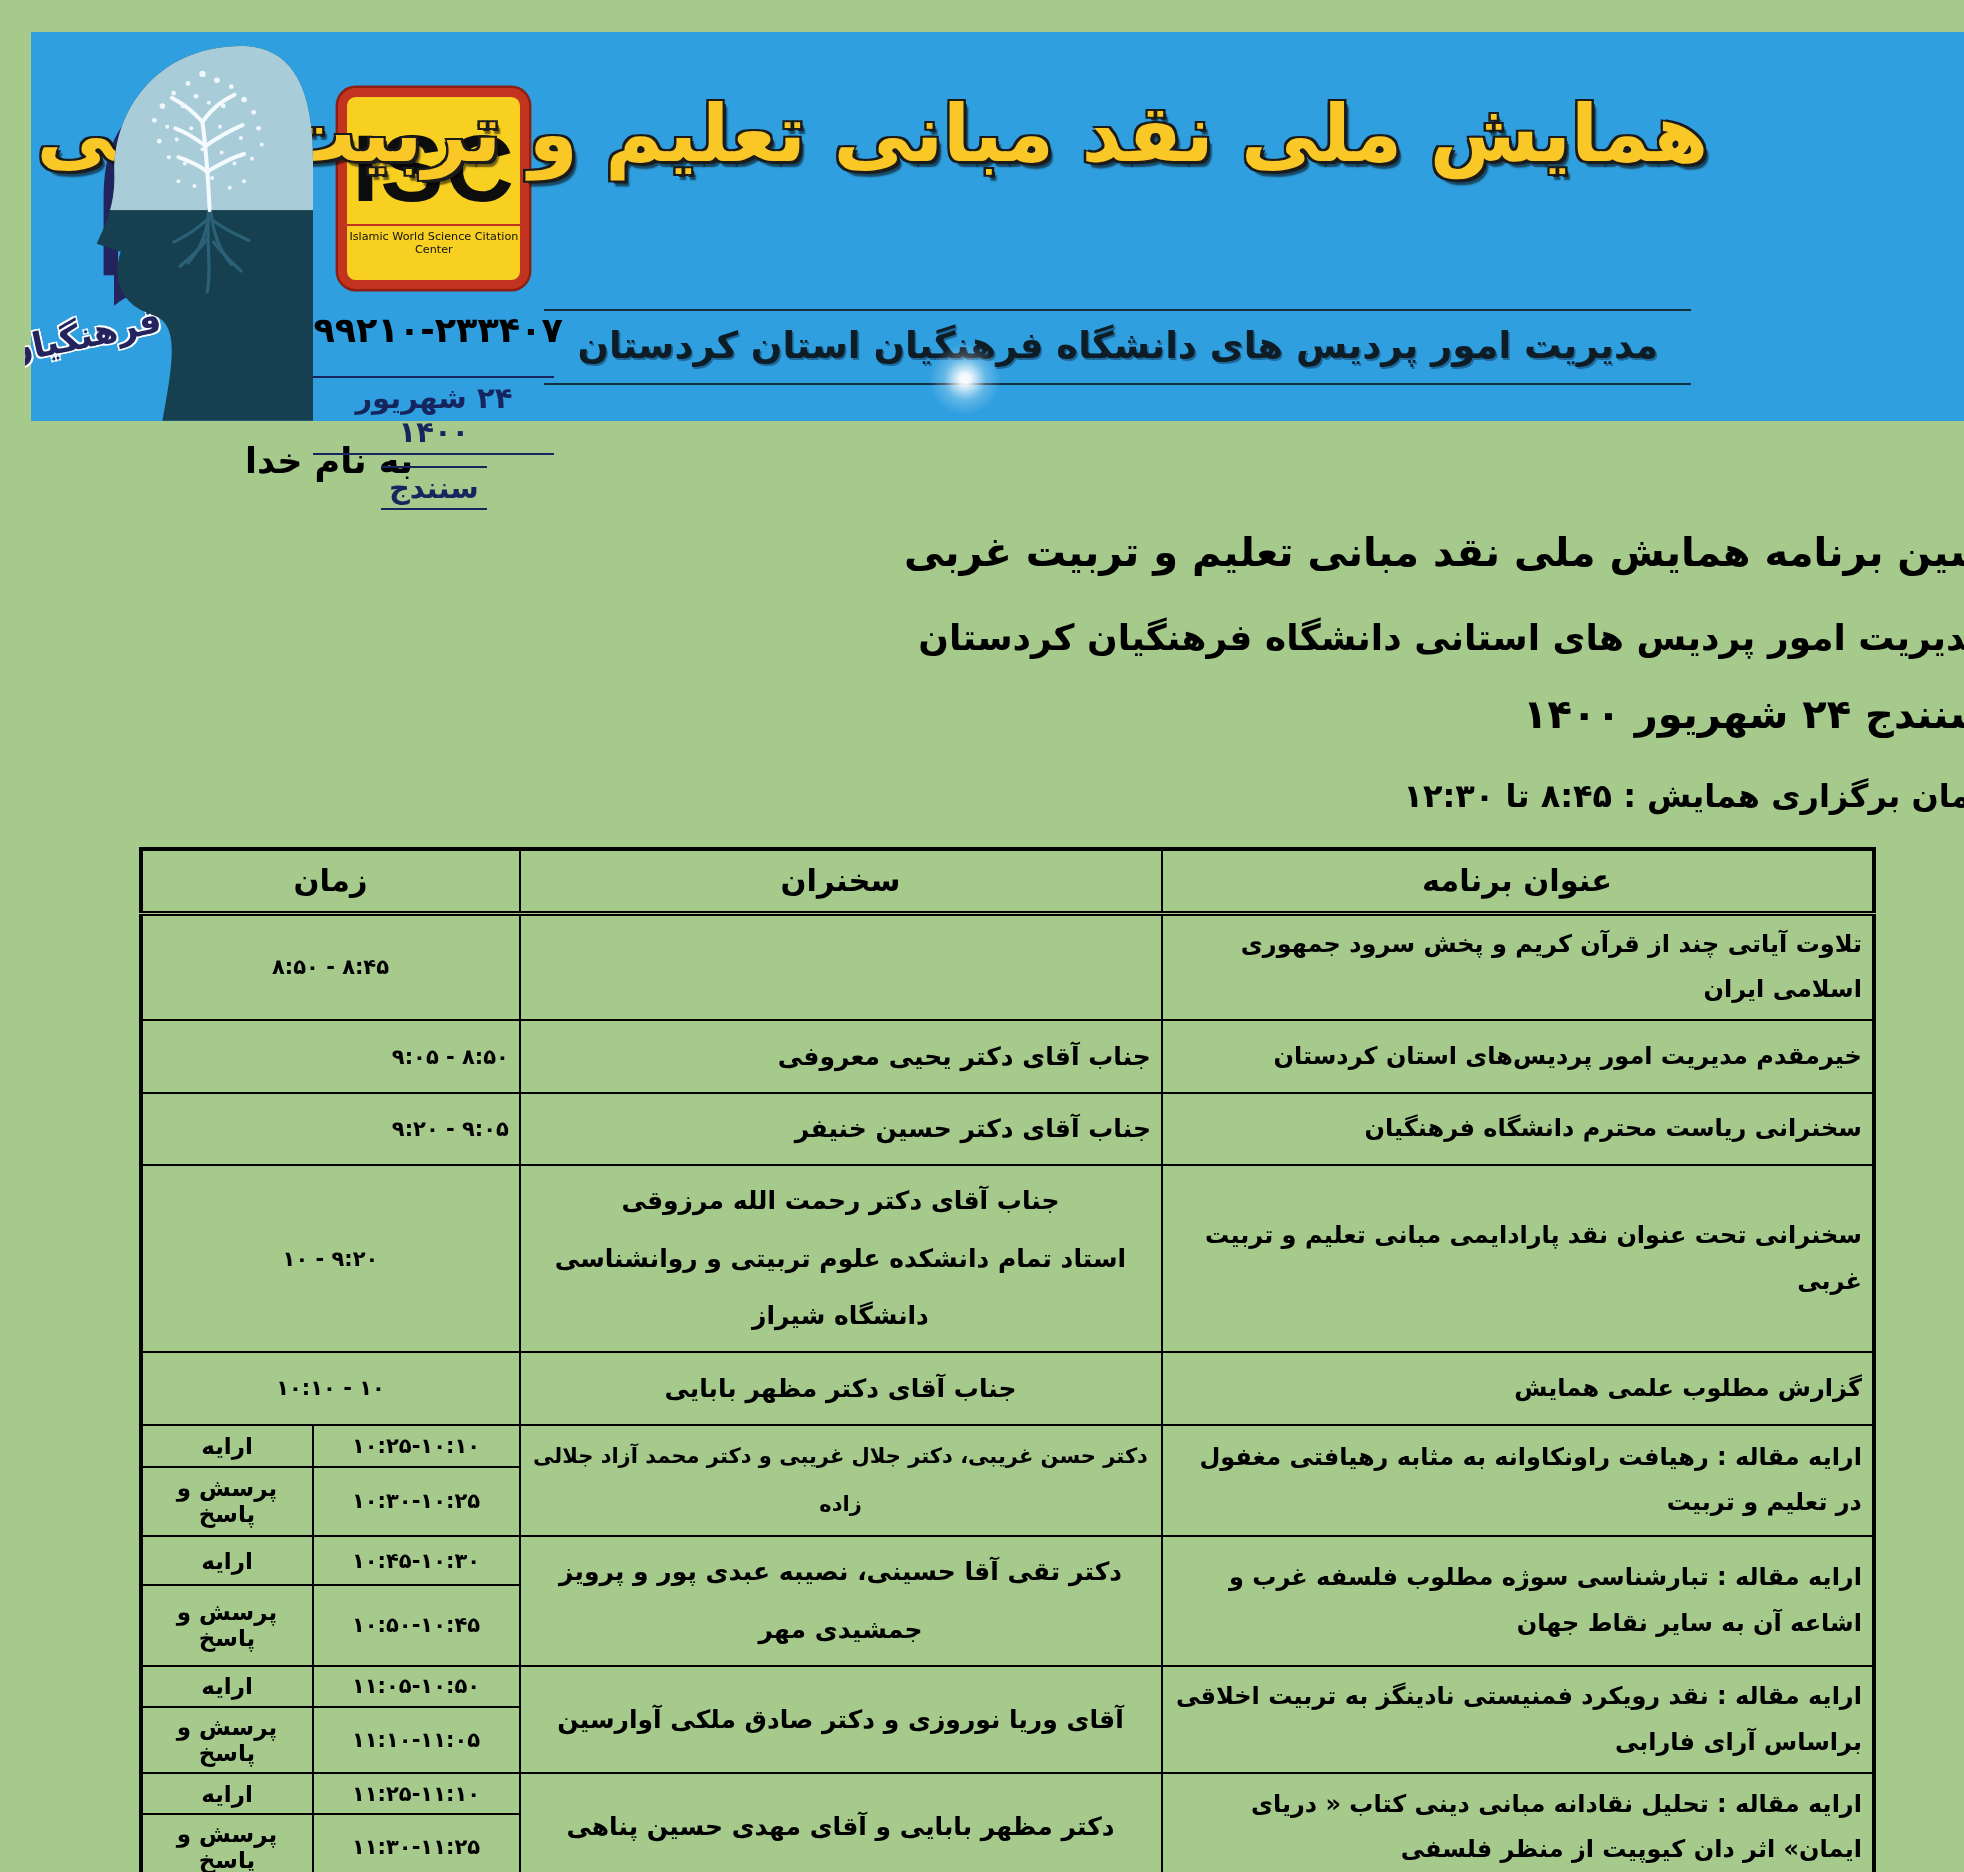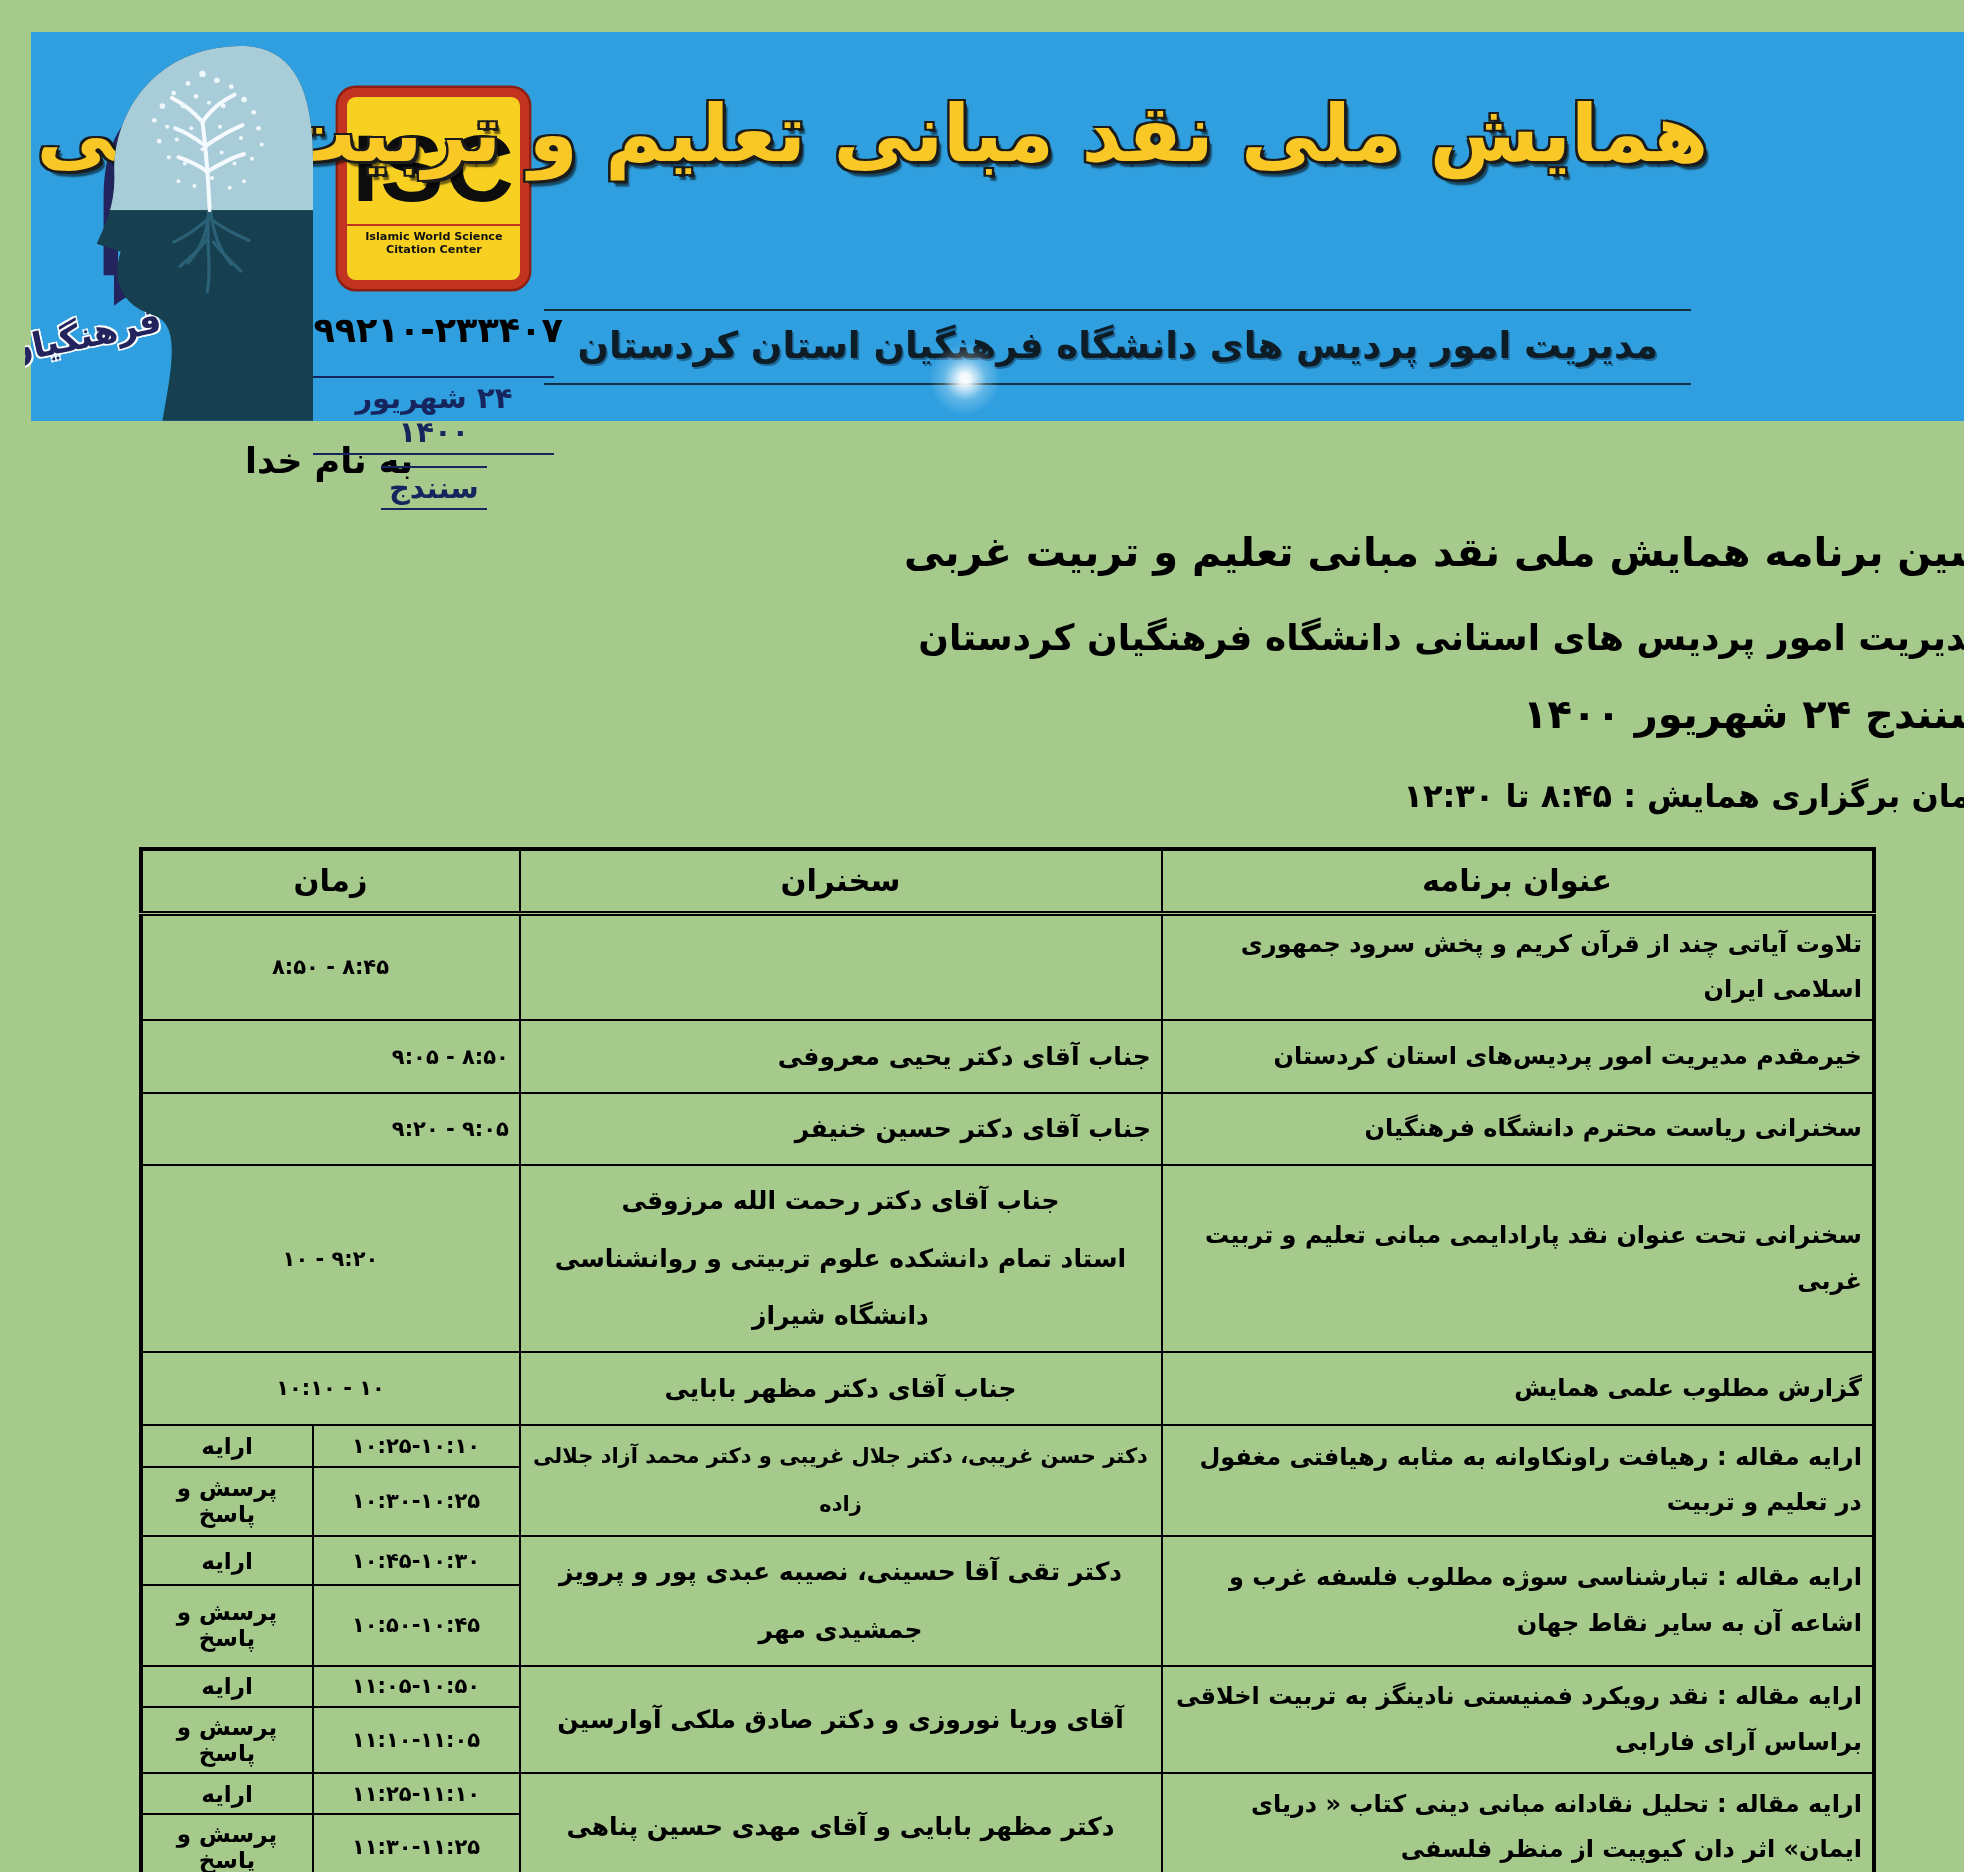--- a/index.html
+++ b/index.html
@@ -33,21 +33,21 @@
   }
   
   .isc-block{position:absolute;top:56px;right:1428px;width:241px;text-align:center;}
   .isc-box{
     width:191px;height:201px;margin:0 auto;box-sizing:border-box;
     background:#f7d021;border:9.6px solid #c23320;border-radius:17.6px;
     display:flex;flex-direction:column;align-items:center;justify-content:center;
     box-shadow:0 0 0 2.4px #8c1f12;
   }
   .isc-text{font-size:95px;font-weight:900;line-height:1;color:#0d0d0d;letter-spacing:1.6px;font-family:"Liberation Sans",sans-serif;}
-  .isc-sub{font-size:11.2px;font-weight:bold;color:#111;margin-top:8px;border-top:2.4px solid #c23320;padding-top:4.8px;}
+  .isc-sub{font-size:11.2px;font-weight:normal;color:#111;margin-top:8px;border-top:2.4px solid #c23320;padding-top:4.8px;}
   .isc-phone{margin-top:21px;font-size:35px;font-weight:900;color:#000000;direction:ltr;}
   .isc-date,.isc-city{
     display:inline-block;margin-top:11.2px;font-size:29px;font-weight:900;color:#17255f;
     border-top:2.4px solid #17255f;border-bottom:2.4px solid #17255f;padding:3.2px 8px;
   }
   
   .banner-title{
     position:absolute;top:47px;left:265px;width:1412px;
     text-align:center;font-size:79px;font-weight:900;color:#f9c826;line-height:1.4;
     text-shadow:3.2px 3.2px 0 #1b1b1b,-2.4px -2.4px 0 #1b1b1b,2.4px -2.4px 0 #1b1b1b,-2.4px 2.4px 0 #1b1b1b,4.8px 5.6px 1.6px rgba(0,0,0,.55);

